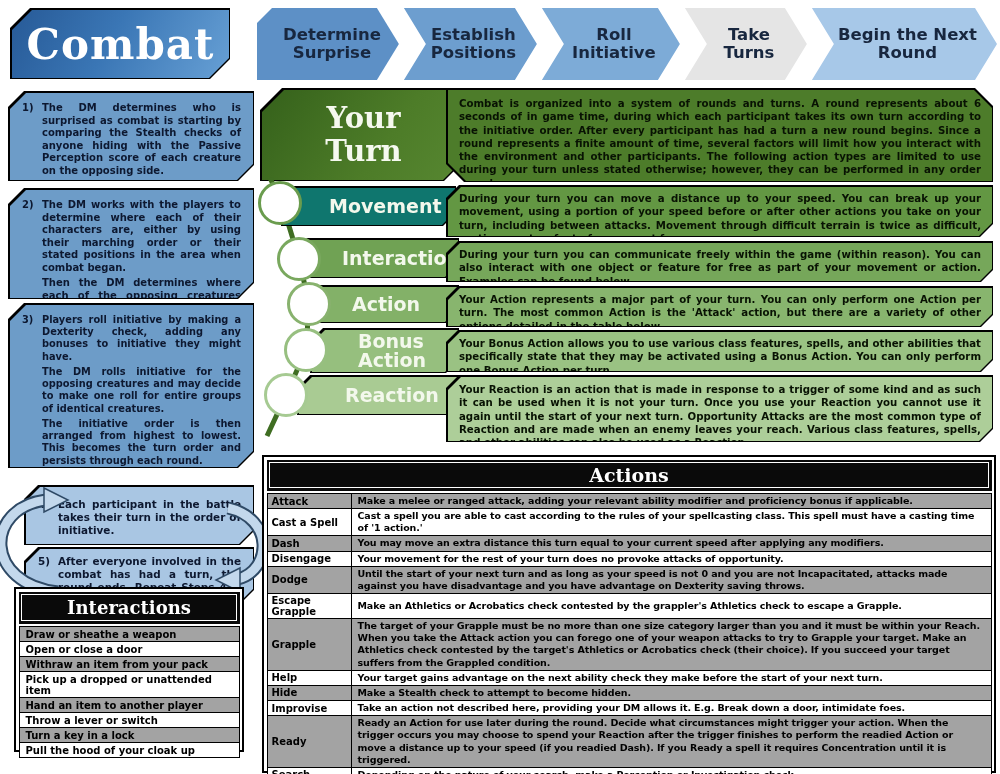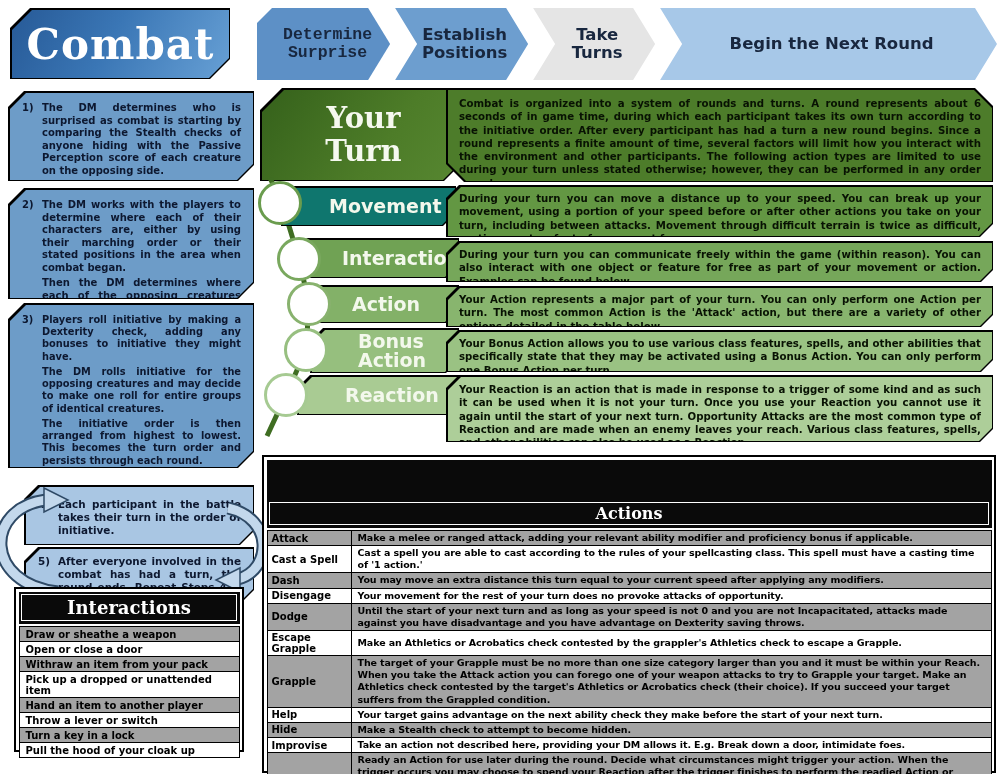--- a/index.html
+++ b/index.html
@@ -22,21 +22,21 @@
   .combat-box span { color:#fff; font-family:"DejaVu Serif", serif; font-weight:bold;
     font-size:42px; letter-spacing:1px; }
 
   
   .chevrons { left:257px; top:8px; width:740px; height:72px; display:flex; gap:5px; }
   .chev { height:100%; display:flex; align-items:center; justify-content:center;
     text-align:center; color:#18273f; font-weight:bold; font-size:16.5px; line-height:1.1;
     clip-path: polygon(0 0, calc(100% - 22px) 0, 100% 50%, calc(100% - 22px) 100%, 0 100%, 22px 50%);
     padding:0 18px 0 24px; }
   .chev.first { clip-path: polygon(15px 0, calc(100% - 22px) 0, 100% 50%,
-    calc(100% - 22px) 100%, 0 100%, 0 15px); padding-left:26px;font-family:Liberation Mono, monospace; }
+    calc(100% - 22px) 100%, 0 100%, 0 15px); padding-left:26px; }
 
   
   .step-box { color:#0d1830; }
   .step-fill { background:#6d9cc8; padding:9px 12px 6px 12px; }
   .step-fill.light { background:#a9c6e3; }
   .para { display:flex; text-align:justify; font-weight:bold; font-size:10px;
     line-height:1.25; margin-bottom:3px; }
   .para .num { width:20px; flex:0 0 20px; }
   .para.cont { padding-left:20px; }
 
@@ -51,21 +51,21 @@
 
   
   .desc-fill { padding:7px 11px 5px 11px; color:#081203; font-weight:bold;
     font-size:10.2px; line-height:1.3; text-align:justify; }
 
   
   .tbl-frame { border:2.5px solid #000; background:#fff; padding:2.5px; }
   .tbl-header { background:#0a0a0a; padding:2.5px; margin-bottom:2.5px; }
   .tbl-header-inner { border:1.5px solid #fff; color:#fff; text-align:center;
     font-family:"DejaVu Serif", serif; font-weight:bold; }
-  .actions-header .tbl-header-inner { font-size:16px; padding:1px 8px;margin-top:40px; }
+  .actions-header .tbl-header-inner { font-size:19px; padding:1px 8px; }
   .inter-header .tbl-header-inner { font-size:18px; padding:2px 0; }
   table { width:100%; border-collapse:collapse; }
   td { border:1.8px solid #000; font-weight:bold; color:#000; vertical-align:middle; }
   tr.odd td { background:#a3a3a3; }
   tr.even td { background:#fff; }
   .actions-tbl td.name { width:84px; font-size:10px; padding:1px 4px; }
   .actions-tbl td.desc { font-size:9.5px; line-height:1.28; padding:1px 6px;
     letter-spacing:-0.1px; }
   .inter-tbl td { font-size:10px; padding:1.5px 6px; }
 
@@ -82,20 +82,23 @@
     </div>
   </div>
 
   <div class="abs chevrons">
     <div class="chev first" style="flex:0 0 130px; background:#5d90c6;">
         <span>Determine Surprise</span>
       </div>
     <div class="chev" style="flex:0 0 133px; background:#6d9ecf;">
         <span>Establish Positions</span>
       </div>
+    <div class="chev" style="flex:0 0 138px; background:#7dabd7;">
+        <span>Roll Initiative</span>
+      </div>
     <div class="chev" style="flex:0 0 122px; background:#e5e5e5;">
         <span>Take Turns</span>
       </div>
     <div class="chev" style="flex:1 1 auto; background:#a7c8e8;">
         <span>Begin the Next Round</span>
       </div>
   </div>
 
   <div class="abs outlined" style="left:10px; top:93px; width:243px; height:87px;">
     <div class="shape cut-tlbr step-fill step-box">

